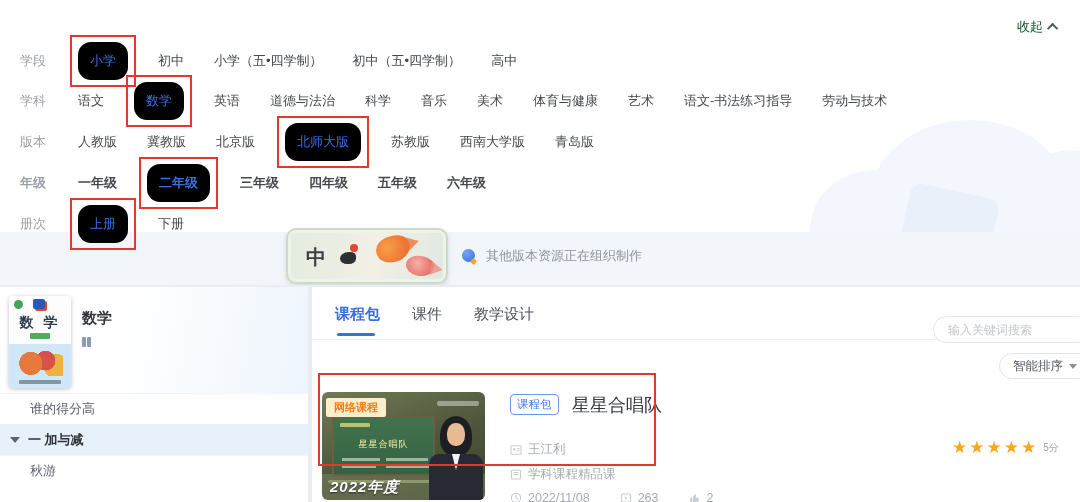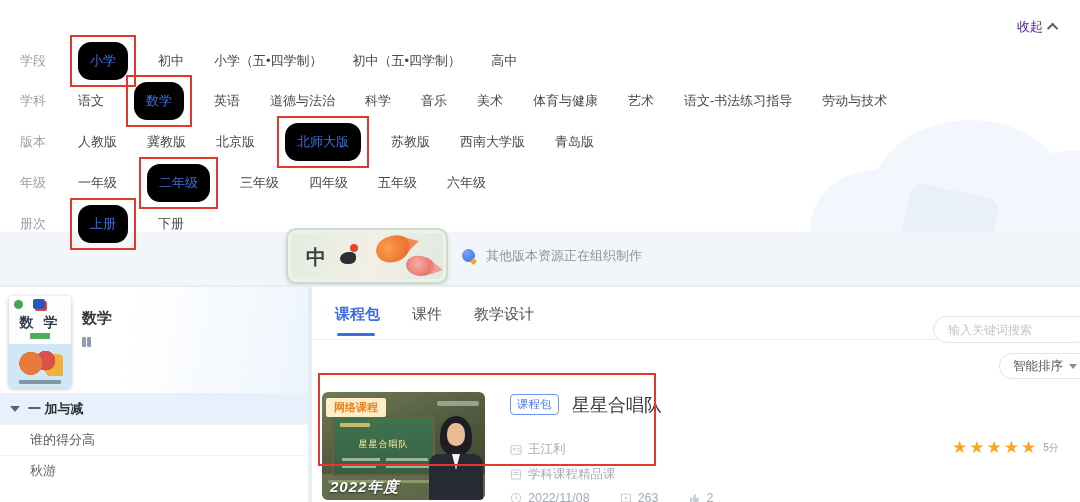--- a/index.html
+++ b/index.html
@@ -8,27 +8,27 @@
 
   
   .cloud { position:absolute; z-index:0; }
   .c1 { left:870px; top:120px; width:200px; height:160px; background:#f3f7fd; border-radius:50%; }
   .c2 { left:810px; top:170px; width:130px; height:120px; background:#f3f7fd; border-radius:50%; }
   .c3 { left:1000px; top:150px; width:150px; height:140px; background:#f3f7fd; border-radius:50%; }
   .c4 { left:900px; top:190px; width:90px; height:110px; background:#e9f0fa; border-radius:12px; transform:rotate(12deg); }
   .wave { left:600px; top:255px; width:520px; height:40px; background:#eef4fc; border-radius:50% 50% 0 0; }
 
   
-  .collapse { position:absolute; top:18px; right:22px; z-index:5; font-size:13px; color:#4c1d95; cursor:pointer; display:flex; align-items:center; gap:7px; }
+  .collapse { position:absolute; top:18px; right:22px; z-index:5; font-size:13px; color:#14532d; cursor:pointer; display:flex; align-items:center; gap:7px; }
   .chev { width:8px; height:8px; border-left:2px solid #55585c; border-top:2px solid #55585c; transform:rotate(45deg) translateY(2px); }
 
   
   .filters { position:absolute; left:0; top:0; width:100%; z-index:2; }
   .frow { position:absolute; left:20px; display:flex; align-items:center; height:24px; font-size:13px; color:#45484d; }
-  .frow.r0 { top:49px; } .frow.r1 { top:89px; } .frow.r2 { top:130px; } .frow.r3 { top:171px; } .frow.r4 { top:212px; }
+  .frow.r0 { top:49px; } .frow.r1 { top:89px; } .frow.r2 { top:130px; } .frow.r3 { top:171px;font-weight:bold; } .frow.r4 { top:212px; }
   .flabel { color:#9b9fa6; width:42px; margin-right:16px; flex:none; }
   .fitem { margin-right:30px; cursor:pointer; white-space:nowrap; }
   .pill { background:#000000; color:#3a6fe0; border-radius:13px; padding:10px 12px; }
   .boxed { position:relative; }
   .boxed::after { content:""; position:absolute; left:-8px; right:-8px; top:-7px; bottom:-7px; border:2px solid #e2382e; pointer-events:none; }
 
   
   .strip { position:absolute; left:0; top:232px; width:100%; height:53px; background:#f2f5fa; z-index:1; }
   .jade { position:absolute; left:286px; top:-4px; width:162px; height:56px; border-radius:10px;
           background:linear-gradient(100deg,#e3ecdf,#f2efe6 55%,#dfe9e2); border:2px solid #cdd9c9;
@@ -212,26 +212,26 @@
           <span class="pub"></span>
         </div>
         <div class="bktitle">数学</div>
         <div class="bkmeta">
           <span class="bookicon">
               <i></i>
               <i></i>
             </span>
         </div>
       </div>
+      <div class="chap sub">
+        <span>谁的得分高</span>
+      </div>
       <div class="chap active">
         <span class="tri"></span>
         <span>一 加与减</span>
-      </div>
-      <div class="chap sub">
-        <span>谁的得分高</span>
       </div>
       <div class="chap sub">
         <span>秋游</span>
       </div>
     </div>
 
     <div class="main">
       <div class="tabs">
         <span class="tab active">课程包</span>
         <span class="tab">课件</span>

